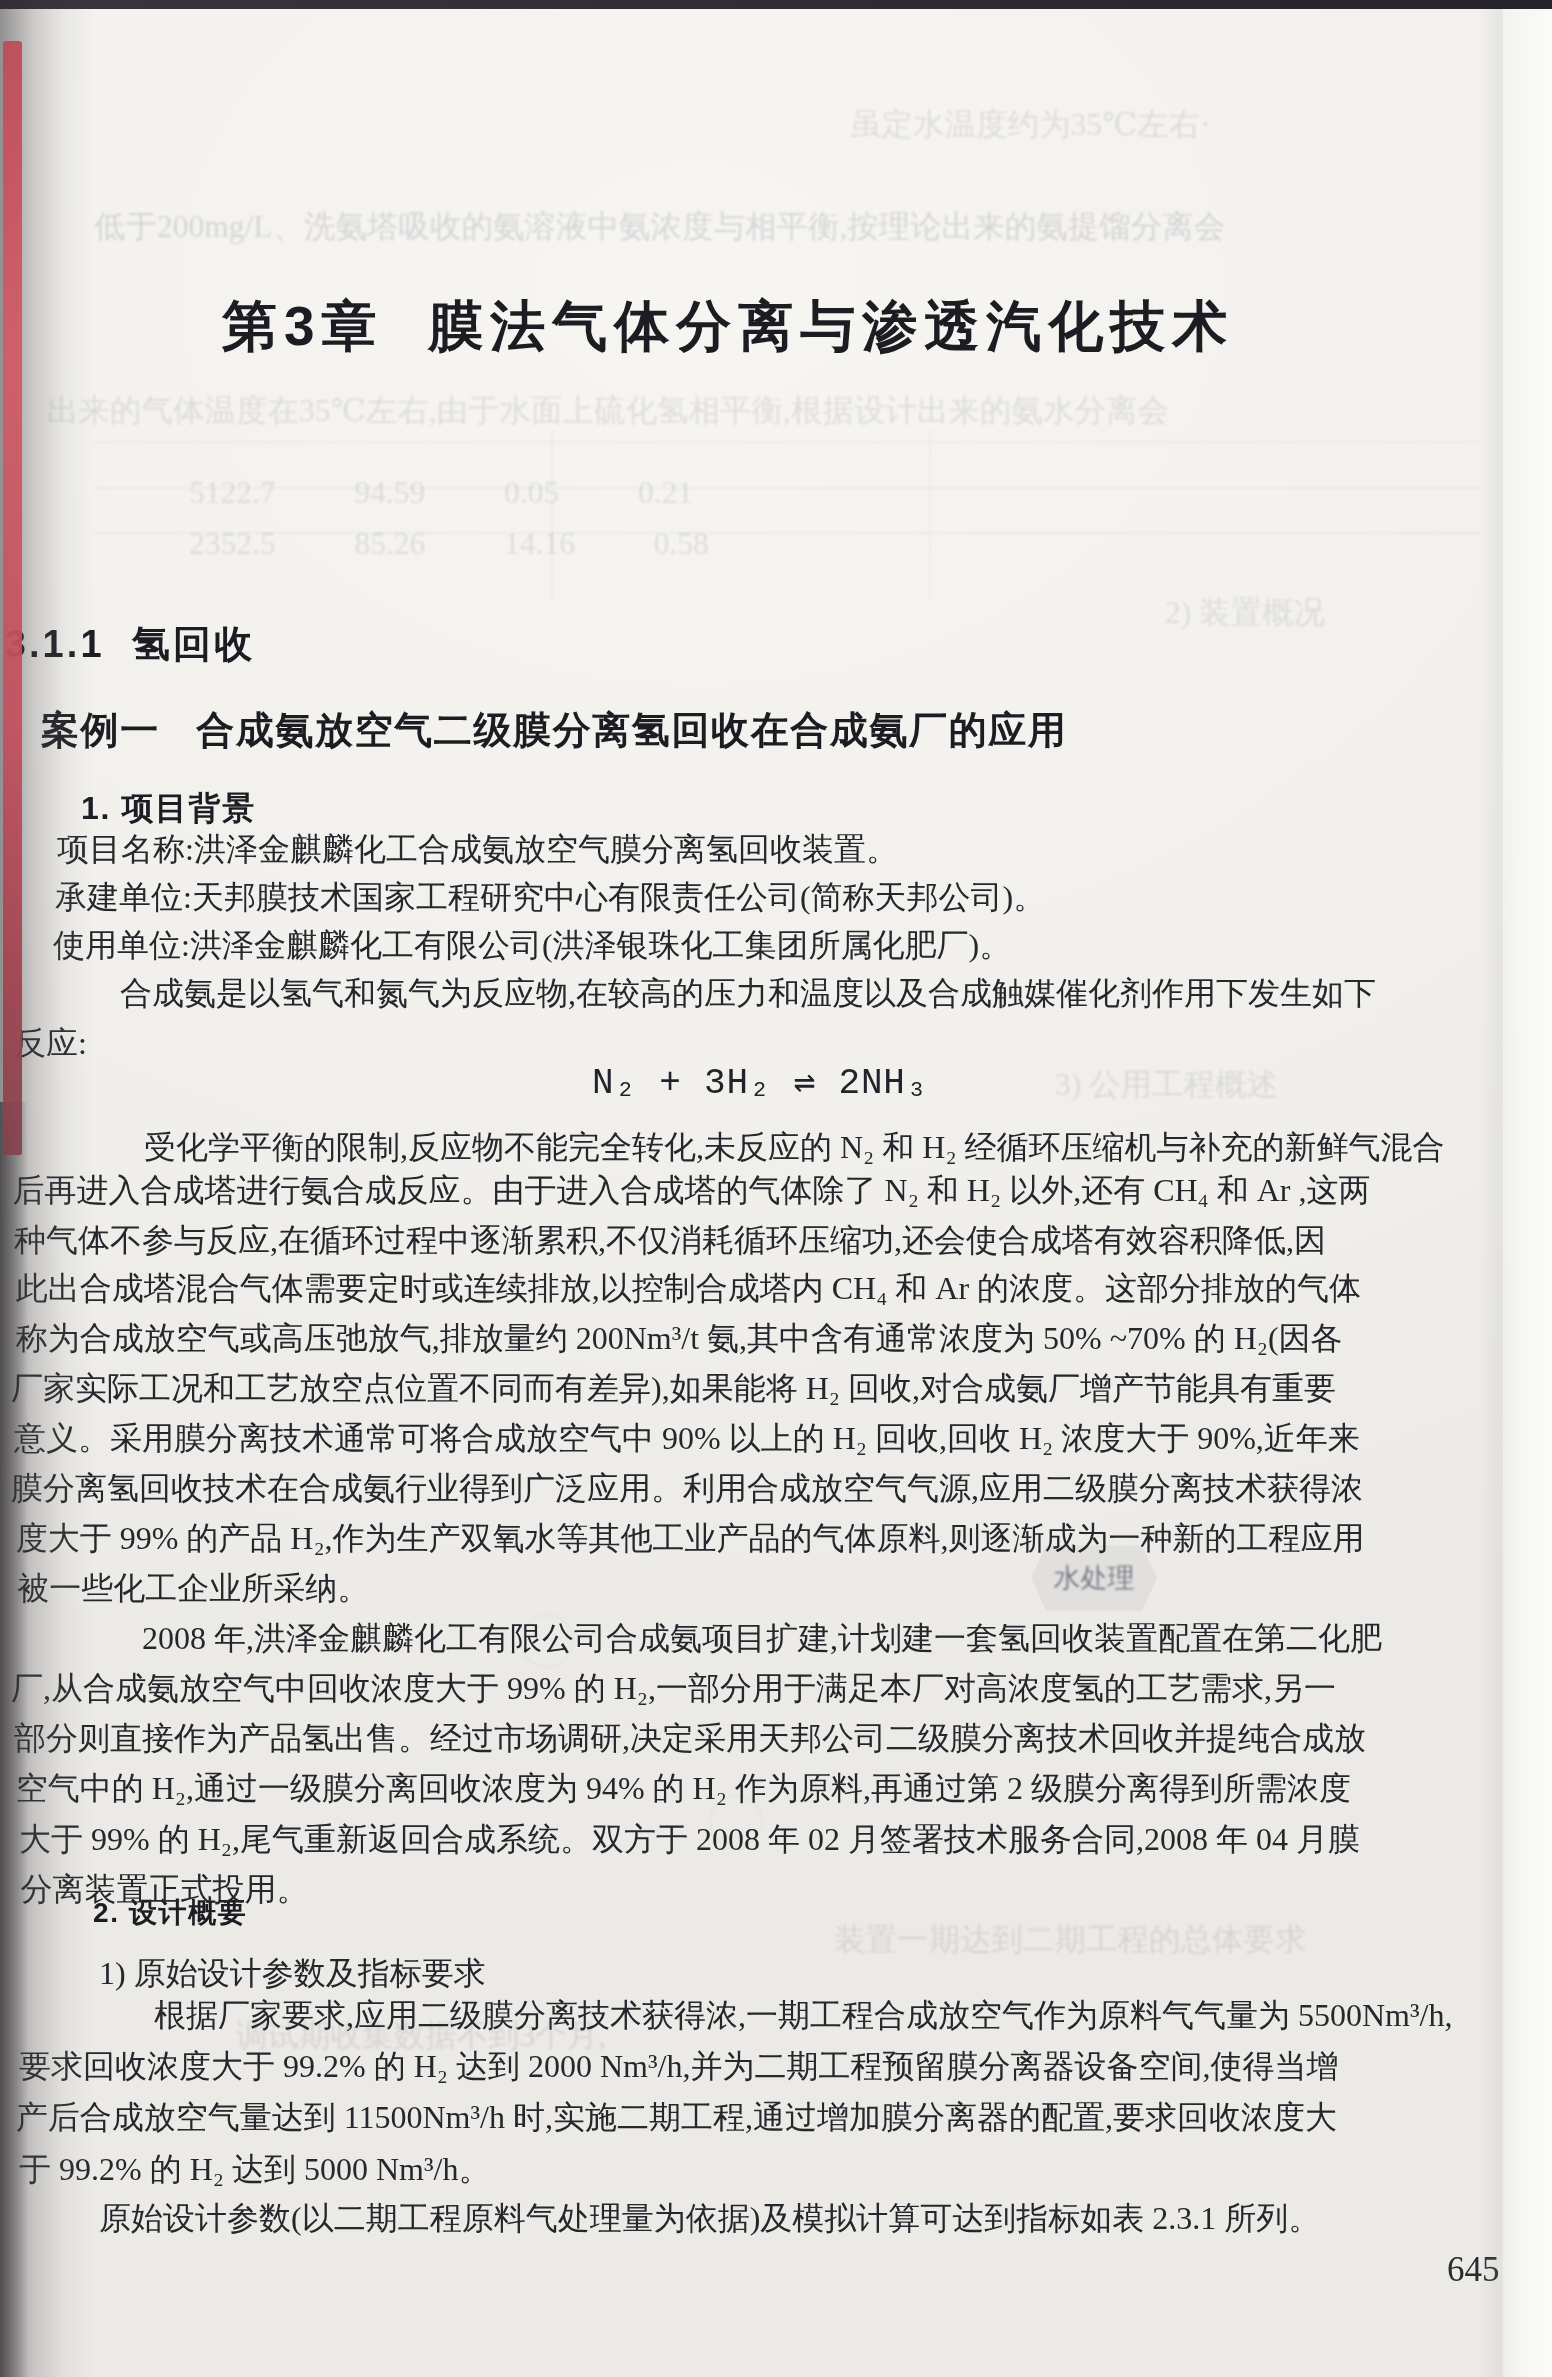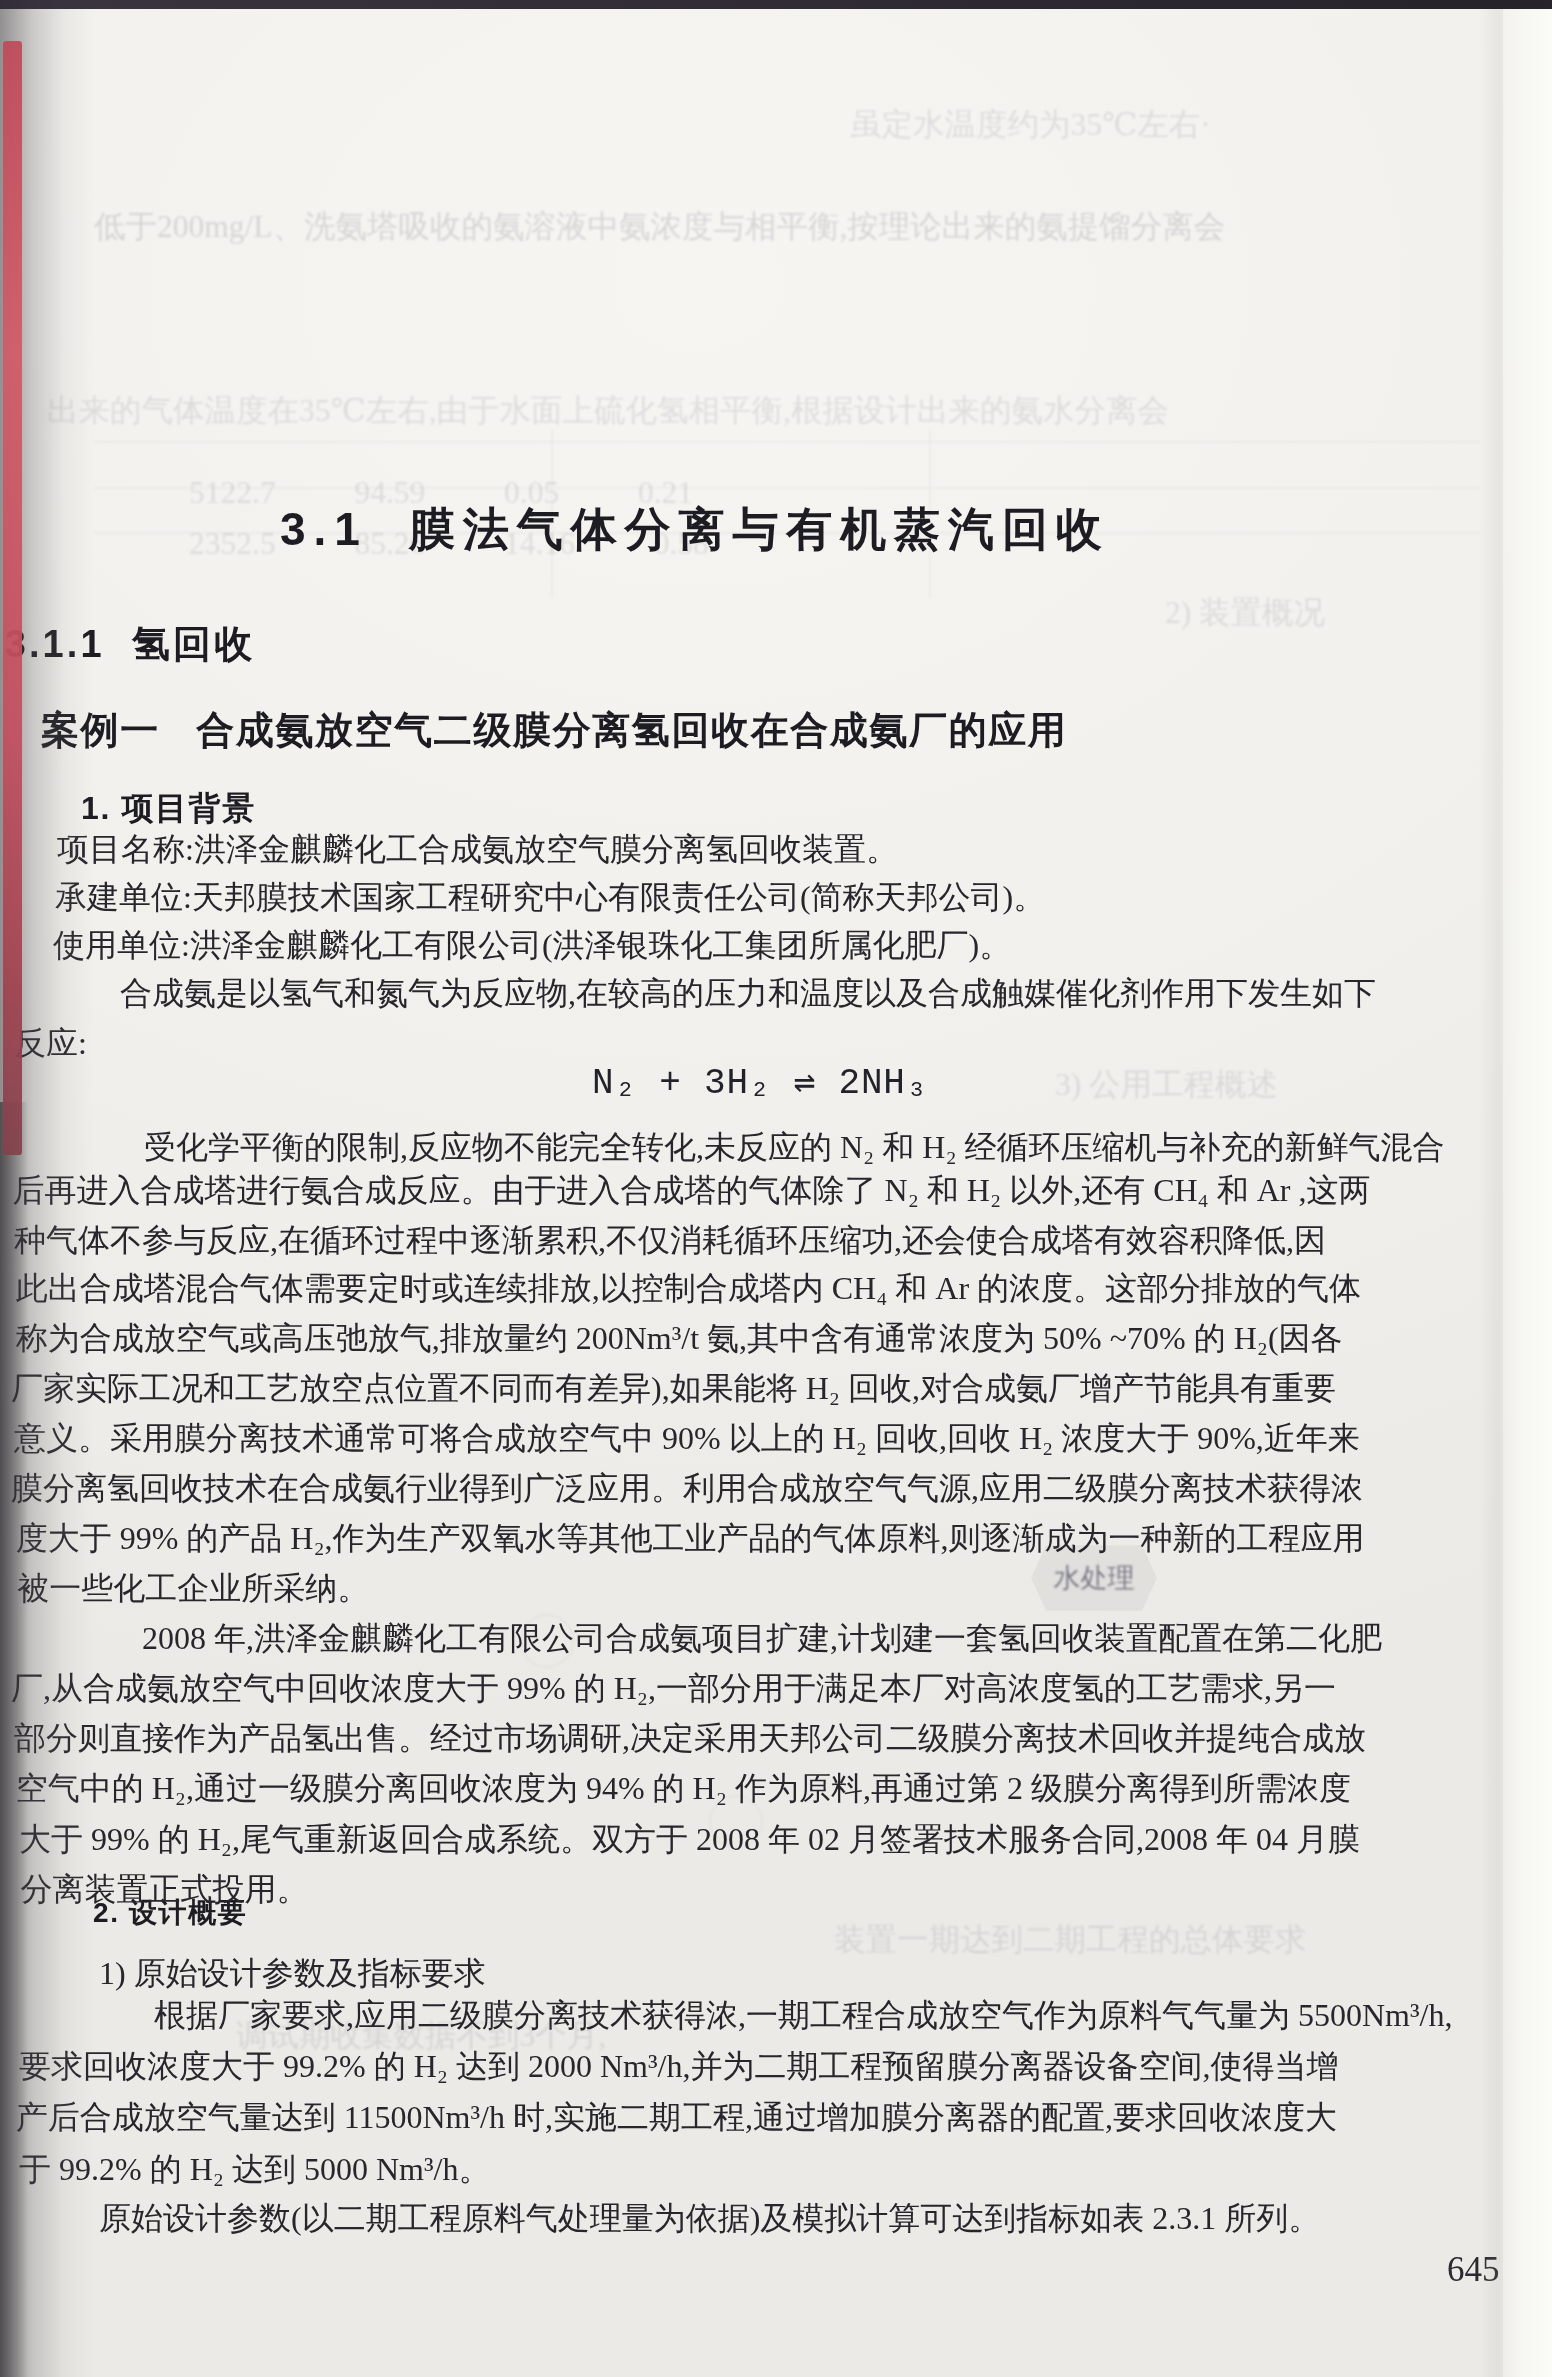--- a/index.html
+++ b/index.html
@@ -79,21 +79,21 @@
       <div class="abs ghost-rule" style="left: 94px; top: 532px; width: 1386px; height: 2.4px;"></div>
       <div class="abs ghost-vrule" style="left: 551px; top: 429px; width: 2.4px; height: 169px;"></div>
       <div class="abs ghost-vrule" style="left: 929px; top: 429px; width: 2.4px; height: 169px;"></div>
     </div>
   <div>
       <div class="abs ghost-hex" style="left: 1031px; top: 1545px;">水处理</div>
       <div class="abs ghost-circle" style="left: 520px; top: 1614px;"></div>
       <div class="abs ghost-circle" style="left: 709px; top: 1795px;"></div>
     </div>
 
-  <div class="abs hd h-section">3.1  膜法气体分离与有机蒸汽回收</div>
+  <div class="abs hd h-chapter">第3章  膜法气体分离与渗透汽化技术</div>
   <div class="abs hd h-subsection">3.1.1  氢回收</div>
   <div class="abs hd h-case">案例一   合成氨放空气二级膜分离氢回收在合成氨厂的应用</div>
   <div class="abs hd h-num1">1. 项目背景</div>
   <div class="abs hd h-num2">2. 设计概要</div>
 
   <div class="abs equation">N₂ + 3H₂ ⇌ 2NH₃</div>
 
   <div>
       <div class="abs bodyline" style="left: 57px; top: 828px;">项目名称:洪泽金麒麟化工合成氨放空气膜分离氢回收装置。</div>
       <div class="abs bodyline" style="left: 55px; top: 876px;">承建单位:天邦膜技术国家工程研究中心有限责任公司(简称天邦公司)。</div>

